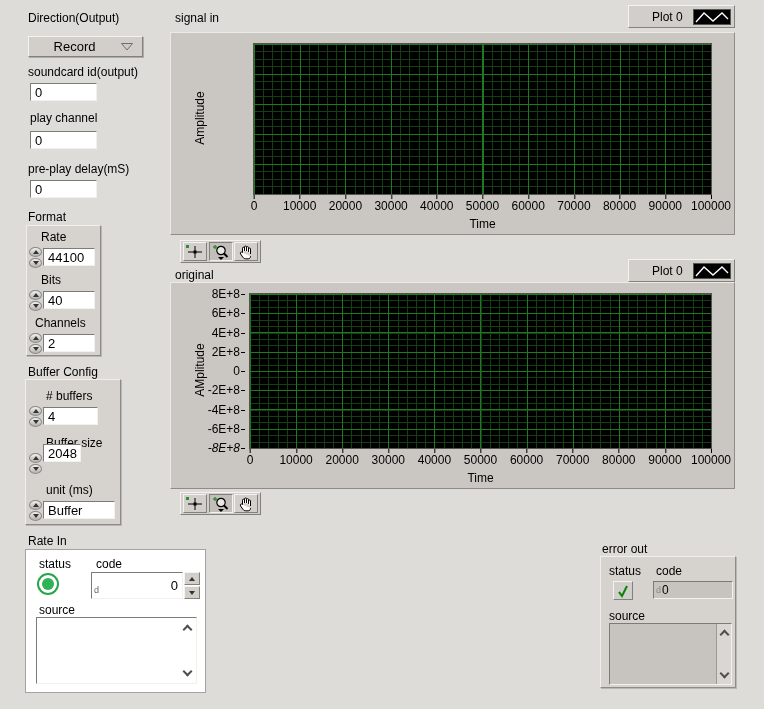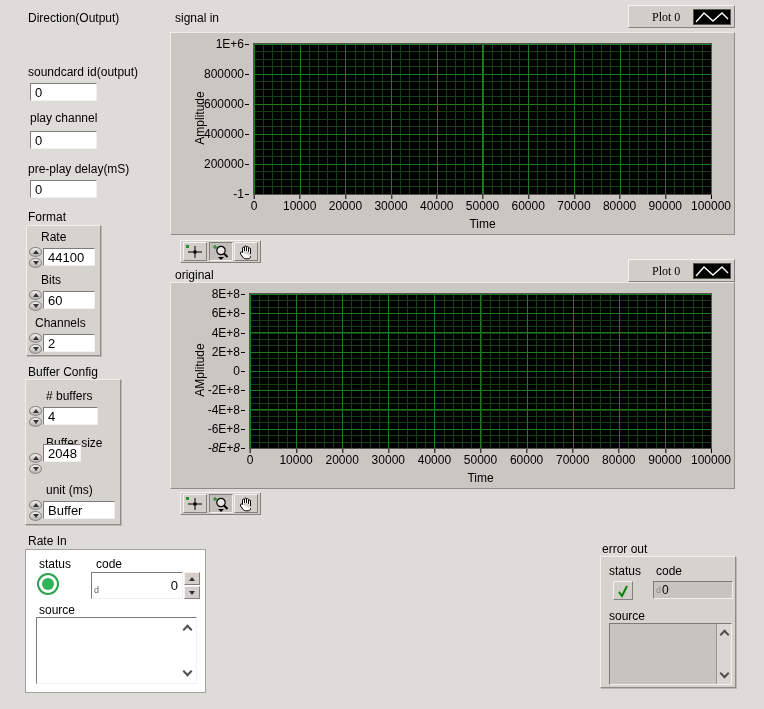--- a/index.html
+++ b/index.html
@@ -1,21 +1,21 @@
 <!DOCTYPE html>
 <html><head>
 <meta charset="utf-8">
 <style>
   html,body{margin:0;padding:0;background:#dedcd9;}
   *{box-sizing:border-box;}
   #root{position:relative;width:764px;height:709px;background:#dedcd9;
         font-family:"Liberation Sans",sans-serif;font-size:12px;color:#000;overflow:hidden;}
   .lbl{position:absolute;white-space:nowrap;}
   .raised{background:#d2cfcb;border-top:1px solid #f4f3f1;border-left:1px solid #f4f3f1;
-          border-right:1px solid #82817e;border-bottom:1px solid #82817e;font-family:Liberation Serif, serif;}
+          border-right:1px solid #82817e;border-bottom:1px solid #82817e;}
   .panel{position:absolute;background:#cac7c3;border-top:1px solid #ebeae7;border-left:1px solid #ebeae7;
          border-right:1px solid #8d8c89;border-bottom:1px solid #8d8c89;}
   .cluster{position:absolute;background:#d6d3cf;border-top:1px solid #f0efec;border-left:1px solid #f0efec;
            border-right:1px solid #8d8c89;border-bottom:1px solid #8d8c89;box-shadow:1px 1px 0 #b9b7b3;padding-left:8px;}
   .field{position:absolute;height:18px;background:#fff;border:1px solid;
          border-color:#7c7b77 #f2f1ef #f2f1ef #7c7b77;display:flex;align-items:center;
          padding-left:4px;font-size:13px;}
   .dropdown{position:absolute;display:flex;align-items:center;box-shadow:1px 1px 0 #aeaca8;}
   .dd-text{flex:1;text-align:center;font-size:13px;}
   .dd-arrow{margin-right:8px;flex:0 0 auto;}
@@ -66,20 +66,26 @@
        display:flex;align-items:center;justify-content:center;}
   .led-core{width:12px;height:12px;border-radius:50%;background:#2eb457;}
   .srcbox{position:absolute;background:#fff;border:1px solid;border-color:#7c7b77 #f2f1ef #f2f1ef #7c7b77;}
 </style>
 </head>
 <body>
 
 <div id="root">
 
   <div class="lbl" style="left:28px;top:11px">Direction(Output)</div>
+  <div class="dropdown raised" style="left:28px;top:36px;width:115px;height:21px">
+    <span class="dd-text">Record</span>
+    <svg class="dd-arrow" width="14" height="9" viewBox="0 0 14 9">
+        <path d="M1.5 1.5 h11 L7 8 Z" fill="#cfccc8" stroke="#6f6e6a"></path>
+      </svg>
+  </div>
 
   <div class="lbl" style="left:28px;top:65px">soundcard id(output)</div>
   <div class="field" style="left:30px;top:83px;width:67px">
     <span>0</span>
   </div>
 
   <div class="lbl" style="left:30px;top:111px">play channel</div>
   <div class="field" style="left:30px;top:131px;width:67px">
     <span>0</span>
   </div>
@@ -106,21 +112,21 @@
     <div class="lbl" style="left:14px;top:47px">Bits</div>
     <div class="spin" style="left:2px;top:64px">
       <div class="spin-b">
           <div class="tri-up"></div>
         </div>
       <div class="spin-b">
           <div class="tri-down"></div>
         </div>
     </div>
     <div class="field" style="left:16px;top:65px;width:52px">
-      <span>60</span>
+      <span>40</span>
     </div>
     <div class="lbl" style="left:8px;top:90px">Channels</div>
     <div class="spin" style="left:2px;top:107px">
       <div class="spin-b">
           <div class="tri-up"></div>
         </div>
       <div class="spin-b">
           <div class="tri-down"></div>
         </div>
     </div>
@@ -200,28 +206,20 @@
   <div class="legend raised" style="left:628px;top:5px">
     <span class="legend-text">Plot 0</span>
     <span class="legend-sample">
       <svg width="36" height="14" viewBox="0 0 36 14">
           <polyline points="2,12 10,3 19,11 28,3 34,9" fill="none" stroke="#fff" stroke-width="1.4"></polyline>
         </svg>
     </span>
   </div>
   <div class="panel" style="left:170px;top:32px;width:565px;height:203px">
     <div class="plot plot1" style="left:82px;top:10px;width:459px;height:152px"></div>
-    <div class="yticks" style="left:0;top:11px;width:79px;height:150px">
-        <span class="tick" style="top: 0px;">1E+6</span>
-        <span class="tick" style="top: 30px;">800000</span>
-        <span class="tick" style="top: 60px;">600000</span>
-        <span class="tick" style="top: 90px;">400000</span>
-        <span class="tick" style="top: 120px;">200000</span>
-        <span class="tick" style="top: 150px;">-1</span>
-      </div>
     <div class="ylabel" style="left:-21px;top:78px">Amplitude</div>
     <div class="xticks" style="left:83px;top:162px;width:457px;height:16px">
         <span class="tick" style="left: 0px;">0</span>
         <span class="tick" style="left: 45.7px;">10000</span>
         <span class="tick" style="left: 91.4px;">20000</span>
         <span class="tick" style="left: 137.1px;">30000</span>
         <span class="tick" style="left: 182.8px;">40000</span>
         <span class="tick" style="left: 228.5px;">50000</span>
         <span class="tick" style="left: 274.2px;">60000</span>
         <span class="tick" style="left: 319.9px;">70000</span>

